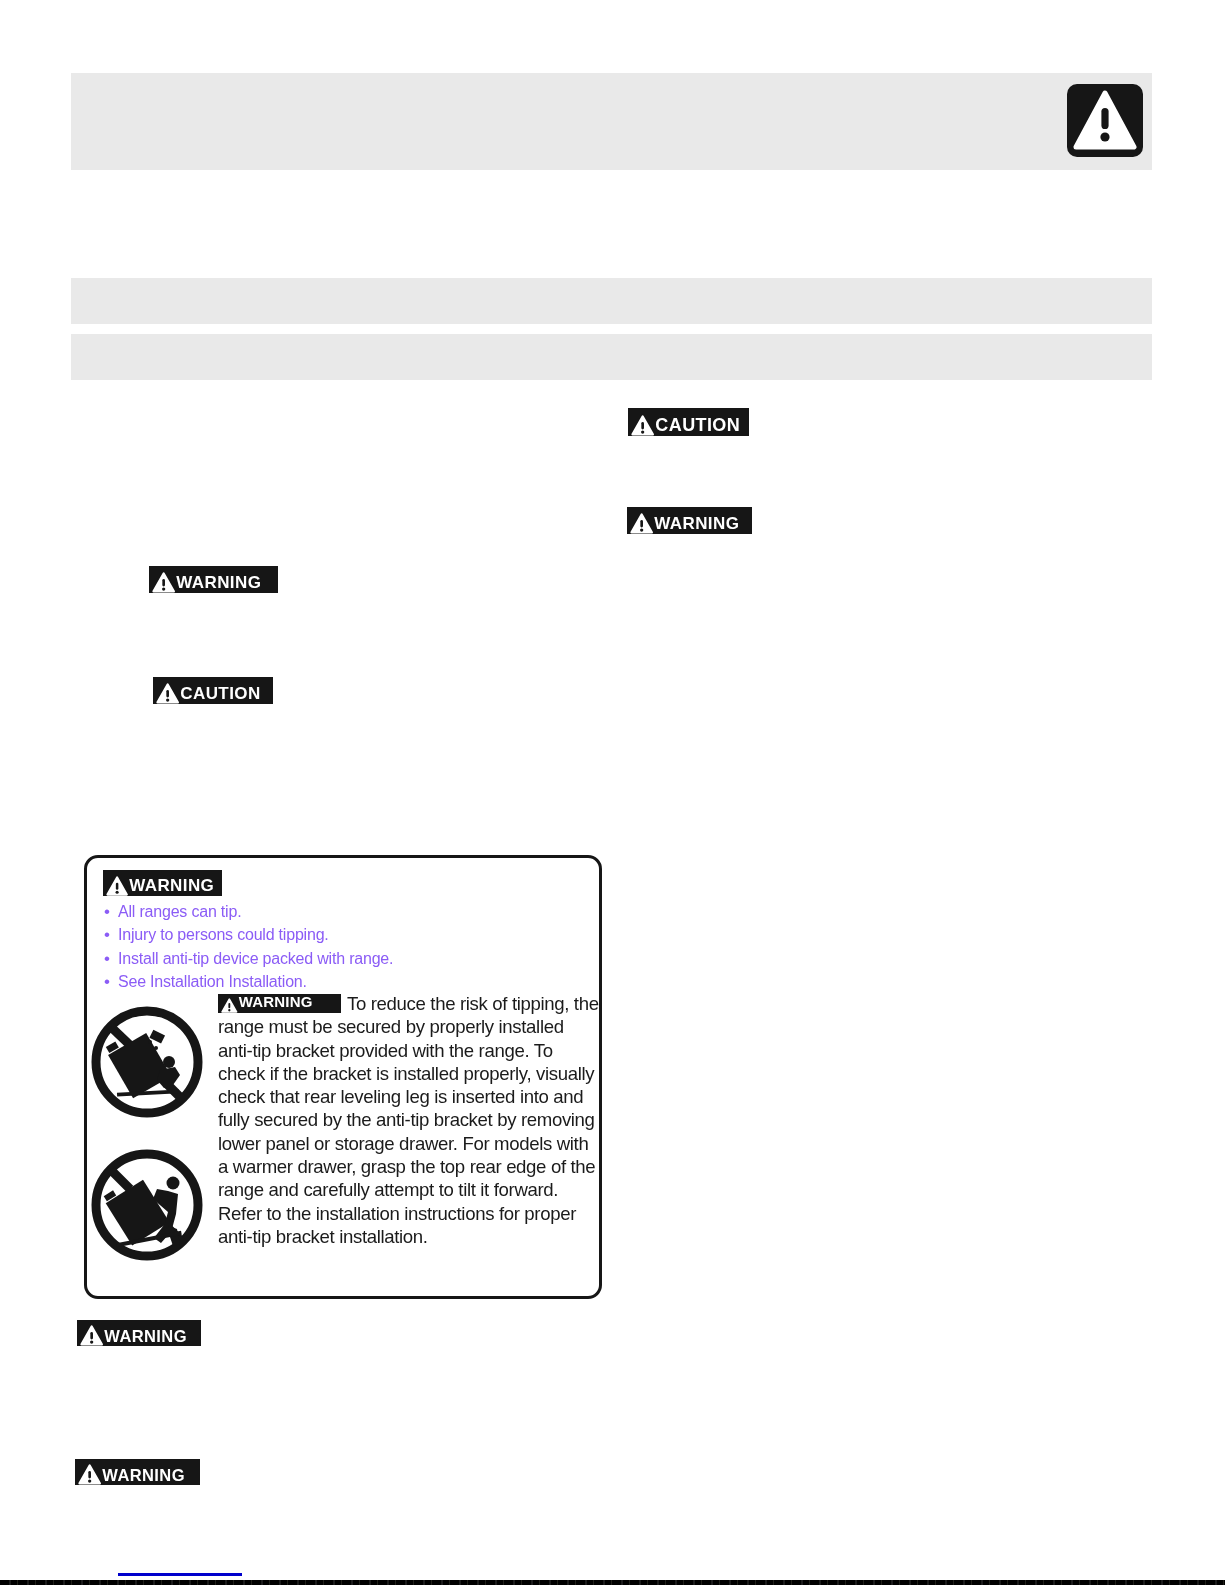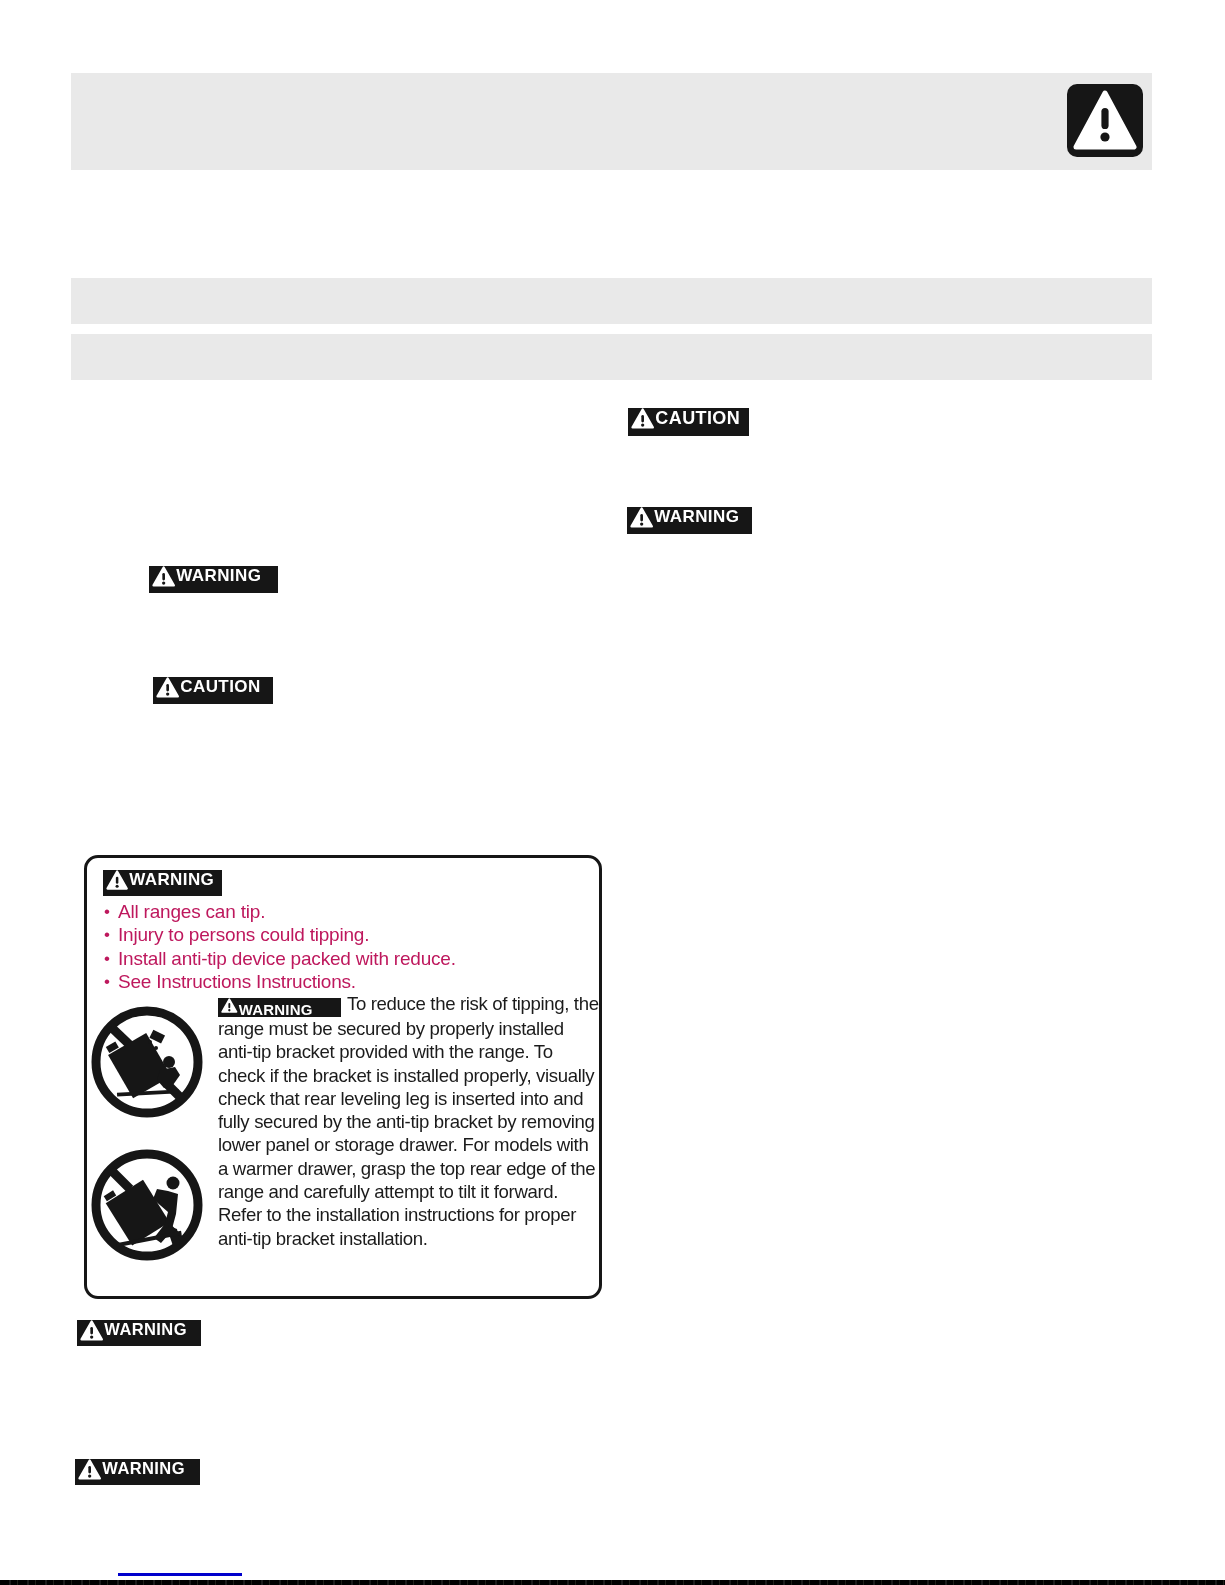--- a/index.html
+++ b/index.html
@@ -13,21 +13,21 @@
   .bar-warning{top:278px;height:46px;}
   .bar-caution{top:334px;height:46px;}
 
   
   .alert-box{position:absolute;left:996px;top:11px;width:76px;height:73px;}
   .alert-box svg{display:block;width:100%;height:100%;}
 
   
   .badge{
     position:absolute;background:#161616;color:#ffffff;display:flex;
-    align-items:flex-start;justify-content:flex-start;font-weight:700;
+    align-items:flex-end;justify-content:flex-start;font-weight:700;
     letter-spacing:.4px;box-sizing:border-box;padding:0 4px 0 3px;gap:1px;
     white-space:nowrap;
   }
   .badge .tri{flex:0 0 auto;display:block;}
   .b-bar-warn{left:78px;top:288px;width:129px;height:27px;font-size:17px;}
   .b-bar-caut{left:82px;top:343px;width:120px;height:27px;font-size:17px;}
   .b-mid-caut{left:628px;top:408px;width:121px;height:28px;font-size:18px;}
   .b-mid-warn{left:627px;top:507px;width:125px;height:27px;font-size:17px;}
   .b-bottom-1{left:77px;top:1320px;width:124px;height:26px;font-size:16.5px;}
   .b-bottom-2{left:75px;top:1459px;width:125px;height:26px;font-size:16.5px;}
@@ -36,21 +36,21 @@
   .tri-16{height:15px;width:auto;}
 
   
   .warning-box{
     position:absolute;left:84px;top:855px;width:518px;height:444px;
     border:3px solid #161616;border-radius:14px;background:#ffffff;box-sizing:border-box;
   }
   .b-box{left:16px;top:12px;width:119px;height:26px;font-size:17px;position:absolute;}
   .box-bullets{
     position:absolute;left:17px;top:42px;margin:0;padding:0;list-style:none;
-    font-size:19px;line-height:23.3px;color:#be185d;letter-spacing:-.2px;
+    font-size:16px;line-height:23.3px;color:#8b5cf6;letter-spacing:-.2px;
   }
   .box-bullets li{position:relative;padding-left:14px;}
   .box-bullets li::before{content:"\2022";position:absolute;left:0;top:0;font-size:17px;}
   .picto{position:absolute;left:2px;width:116px;height:116px;}
   .picto-1{top:146px;}
   .picto-2{top:289px;}
   .box-par{
     position:absolute;left:131px;top:134px;width:382px;margin:0;
     font-size:18.6px;line-height:23.3px;color:#1b1b1b;letter-spacing:-.35px;
   }
@@ -129,22 +129,22 @@
         <path d="M15 2 L28 25 H2 Z" fill="#fff" stroke="#fff" stroke-width="3" stroke-linejoin="round"></path>
         <rect x="13.3" y="9" width="3.4" height="9.5" rx="1.7" fill="#161616"></rect>
         <circle cx="15" cy="22" r="2.1" fill="#161616"></circle>
       </svg>
       <span>WARNING</span>
     </div>
 
     <ul class="box-bullets">
       <li><span>All ranges can tip.</span></li>
       <li><span>Injury to persons could tipping.</span></li>
-      <li><span>Install anti-tip device packed with reduce.</span></li>
-      <li><span>See Instructions Instructions.</span></li>
+      <li><span>Install anti-tip device packed with range.</span></li>
+      <li><span>See Installation Installation.</span></li>
     </ul>
 
     <svg class="picto picto-1" viewBox="0 0 116 116">
       <circle cx="58" cy="58" r="51" fill="none" stroke="#161616" stroke-width="9"></circle>
       <line x1="22" y1="23" x2="44" y2="44" stroke="#161616" stroke-width="9"></line>
       <line x1="77" y1="79" x2="94" y2="96" stroke="#161616" stroke-width="9"></line>
       <g fill="#161616">
         <g transform="rotate(-30 52 62)">
           <rect x="29" y="36" width="44" height="50"></rect>
           <rect x="31" y="28" width="11" height="7"></rect>

